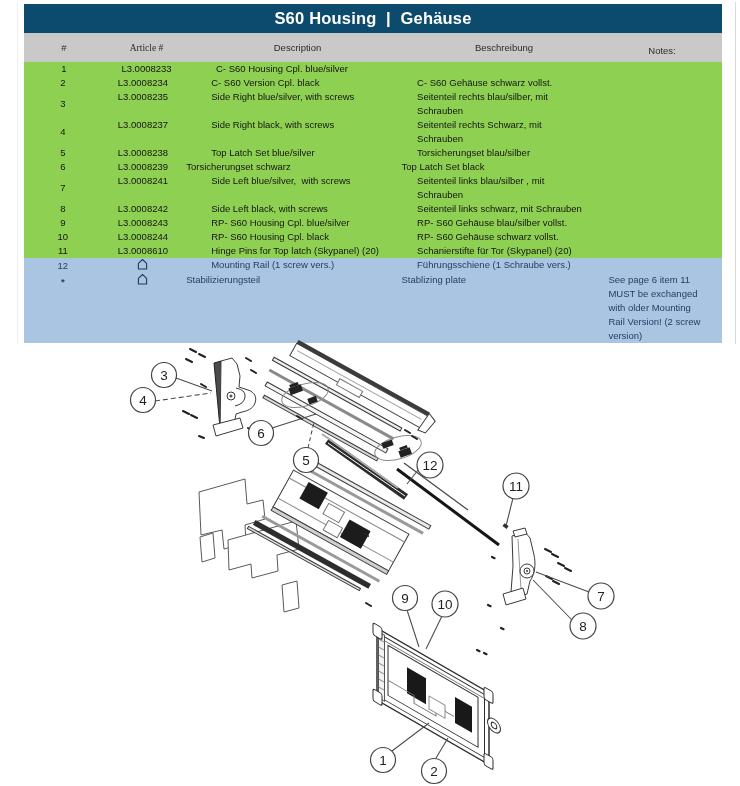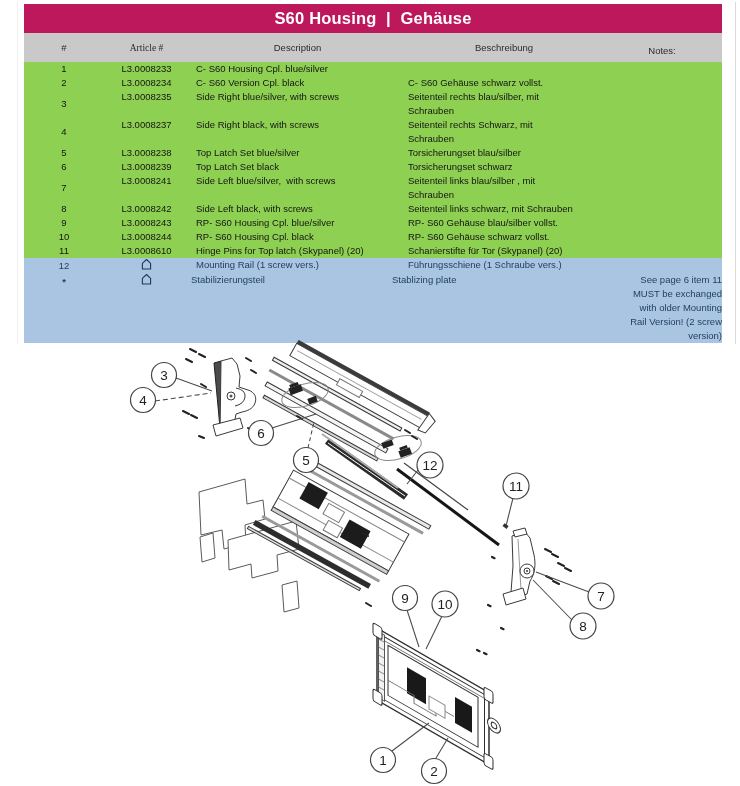--- a/index.html
+++ b/index.html
@@ -3,38 +3,38 @@
 <meta charset="utf-8">
 <style>
   html,body{margin:0;padding:0;background:#fff;}
   .page{position:relative;width:740px;height:786px;background:#ffffff;
         font-family:"Liberation Sans",sans-serif;overflow:hidden;}
   .edge-line{position:absolute;top:2px;width:1px;height:342px;background:#e0e0e0;}
   .edge-left{left:17px;background:#efefef;}
   .edge-right{left:735px;background:#d9d9d9;}
 
   .title-bar{position:absolute;left:24px;top:4px;width:698px;height:29px;
-             background:#be185d;color:#ffffff;text-align:center;line-height:29px;
+             background:#0c4a6e;color:#ffffff;text-align:center;line-height:29px;
              font-size:16.5px;font-weight:bold;white-space:pre;letter-spacing:.2px;}
 
   .thead{position:absolute;left:24px;top:33px;width:698px;height:29px;background:#c9c9c9;
          display:flex;align-items:center;font-size:9.5px;color:#2b2b2b;box-sizing:border-box;}
   .tbody{position:absolute;left:24px;top:62px;width:698px;}
 
   .row{display:flex;align-items:flex-start;line-height:14px;font-size:9.5px;width:698px;box-sizing:border-box;}
   .row-green{background:#8ed152;color:#141414;}
   .row-blue{background:#a9c5e2;color:#1e3a5f;}
 
   .cell,.hcell{box-sizing:border-box;white-space:pre-wrap;}
   .c-num{width:80px;text-align:center;align-self:center;}
   .row-notes .c-num{align-self:flex-start;padding-top:2px;font-weight:bold;}
   .c-art{width:85px;text-align:center;}
-  .c-desc{width:217px;padding-left:7px;}
+  .c-desc{width:217px;padding-left:7px;margin-left:20px;}
   .c-besch{width:196px;padding-left:2px;}
-  .c-notes{width:120px;padding-left:3px;text-align:right;}
+  .c-notes{width:120px;padding-left:3px;}
 
   .h-num{width:80px;text-align:center;}
   .h-art{width:85px;text-align:center;font-family:Liberation Serif, serif;}
   .h-desc{width:217px;text-align:center;}
   .h-besch{width:196px;text-align:center;}
   .h-notes{width:120px;text-align:center;margin-top:6px;}
 
   .house{display:none;vertical-align:-1px;}
 
   .diagram{position:absolute;left:0;top:340px;width:740px;height:446px;}
@@ -91,22 +91,22 @@
       <div class="row row-green">
       <div class="cell c-num">5</div>
       <div class="cell c-art"><span>L3.0008238</span></div>
       <div class="cell c-desc">Top Latch Set blue/silver</div>
       <div class="cell c-besch">Torsicherungset blau/silber</div>
       <div class="cell c-notes"></div>
     </div>
       <div class="row row-green">
       <div class="cell c-num">6</div>
       <div class="cell c-art"><span>L3.0008239</span></div>
+      <div class="cell c-besch">Torsicherungset schwarz</div>
       <div class="cell c-desc">Top Latch Set black</div>
-      <div class="cell c-besch">Torsicherungset schwarz</div>
       <div class="cell c-notes"></div>
     </div>
       <div class="row row-green">
       <div class="cell c-num">7</div>
       <div class="cell c-art"><span>L3.0008241</span></div>
       <div class="cell c-desc">Side Left blue/silver,  with screws</div>
       <div class="cell c-besch">Seitenteil links blau/silber , mit
 Schrauben</div>
       <div class="cell c-notes"></div>
     </div>

